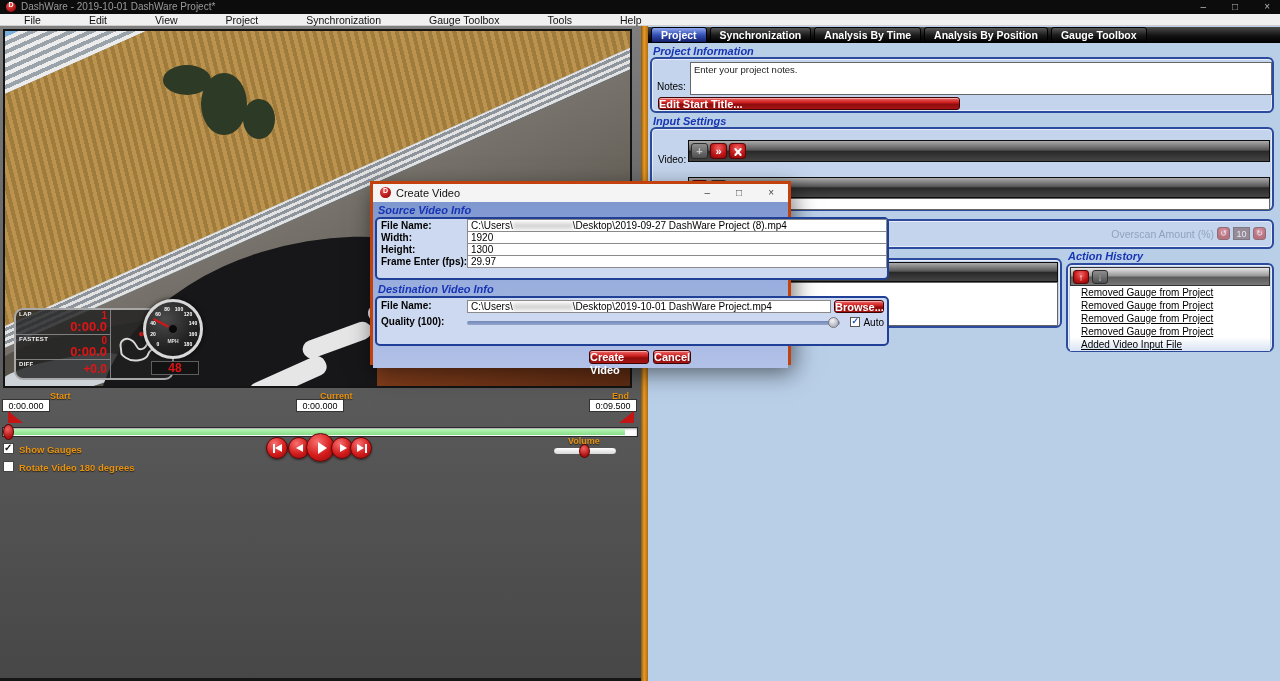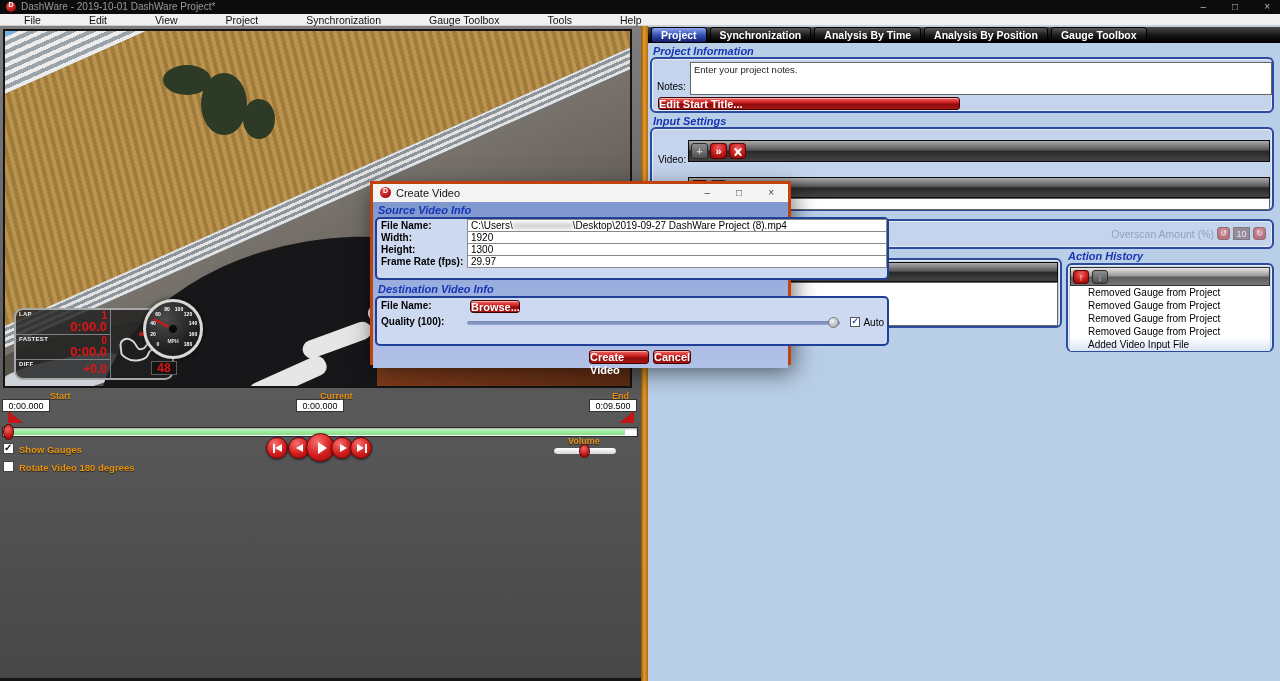--- a/index.html
+++ b/index.html
@@ -50,21 +50,21 @@
   .lp-time { position:absolute; right:3px; bottom:0; font-size:13px; font-weight:bold; color:#e01414; }
   .lp-diff { position:absolute; right:3px; top:2px; font-size:12px; font-weight:bold; color:#e01414; }
   #lap-map { flex:1; border-left:1px solid #808080; position:relative; }
 
   
   #speedo { position:absolute; left:138px; top:268px; width:60px; height:60px; border:3px solid #d8d8d8; border-radius:50%; background:radial-gradient(circle at 35% 32%,#4c4c4c,#232323 55%,#101010); box-shadow:0 0 5px rgba(0,0,0,.7); }
   .tick { position:absolute; font-size:5px; font-weight:bold; color:#fff; transform:translate(-50%,-50%); }
   #needle { position:absolute; left:26px; top:5px; width:2px; height:22px; background:#d01818; transform-origin:50% 100%; transform:rotate(-63deg); }
   #hub { position:absolute; left:22px; top:22px; width:10px; height:10px; border-radius:50%; background:#0a0a0a; border:1px solid #3a3a3a; }
   #mph { position:absolute; left:0; top:36px; width:54px; text-align:center; font-size:5px; color:#ddd; font-weight:bold; }
-  #speedo-readout { position:absolute; left:146px; top:330px; width:26px; height:14px; background:#131313; border:1px solid #5e5e5e; color:#e01414; font-size:12px; font-weight:bold; text-align:center; line-height:13px; }
+  #speedo-readout { position:absolute; left:146px; top:330px; width:48px; height:14px; background:#131313; border:1px solid #5e5e5e; color:#e01414; font-size:12px; font-weight:bold; text-align:center; line-height:13px; }
 
   
   .t-label { position:absolute; font-size:9px; font-weight:bold; color:#e8920e; text-shadow:0 1px 1px #222; }
   .t-field { position:absolute; width:48px; height:13px; background:#fff; border:1px solid #333; font-size:9px; text-align:center; line-height:12px; color:#000; }
   #tl-track { position:absolute; left:2px; top:401px; width:636px; height:10px; background:#fff; border:1px solid #2a2a2a; box-shadow:inset 0 1px 2px rgba(0,0,0,.4); }
   #tl-fill { position:absolute; left:1px; top:1px; width:621px; height:6px; background:linear-gradient(180deg,#b8f4b8,#86de86); }
   #tl-thumb { position:absolute; left:3px; top:398px; width:11px; height:16px; background:radial-gradient(circle at 40% 30%,#f46060,#b01212 70%); border:1px solid #5e0606; border-radius:50%; }
   .tri-left { position:absolute; left:8px; top:385px; width:0; height:0; border-bottom:12px solid #c41414; border-right:15px solid transparent; }
   .tri-right { position:absolute; left:619px; top:385px; width:0; height:0; border-bottom:12px solid #c41414; border-left:15px solid transparent; }
   .chk { position:absolute; width:11px; height:11px; background:#fff; border:1px solid #444; }
@@ -85,21 +85,21 @@
   .plain-label { position:absolute; font-size:10px; color:#000; }
   .white-box { position:absolute; background:#fff; border:1px solid #666; font-size:9.5px; color:#222; padding:1px 3px; overflow:hidden; }
   .btn-red { position:absolute; background:linear-gradient(180deg,#ef6a6a 0%,#cb1d1d 42%,#8e0d0d 58%,#a81414 100%); border:1px solid #3c0505; border-radius:3px; color:#fff; font-size:11px; font-weight:bold; text-align:left; box-shadow:inset 0 1px 0 rgba(255,255,255,.45); }
   .dark-toolbar { position:absolute; background:linear-gradient(180deg,#ababab 0%,#565656 45%,#292929 52%,#444 100%); border:1px solid #0c0c0c; display:flex; gap:2px; padding:2px; }
   .tb-btn { width:17px; height:16px; border-radius:3px; text-align:center; line-height:15px; font-weight:bold; font-size:11px; position:relative; }
   .tb-red { background:radial-gradient(circle at 50% 28%,#f36060,#c01616 60%,#7e0a0a); border:1px solid #580606; color:#fff; }
   .tb-gray { background:linear-gradient(180deg,#8e8e8e,#4f4f4f); border:1px solid #2d2d2d; color:#c4c4c4; }
   .toolbar-lite { position:absolute; background:linear-gradient(180deg,#e6e6e6,#9a9a9a 45%,#5c5c5c 55%,#787878); border:1px solid #333; display:flex; gap:3px; padding:2px; }
   .xbar { position:absolute; left:7px; top:3px; width:2px; height:10px; background:#fff; border-radius:1px; }
   .list { position:absolute; background:#fff; border:1px solid #666; font-size:10px; color:#000; }
-  .list-item { height:13px; line-height:13px; padding-left:18px; white-space:nowrap; overflow:hidden; }
+  .list-item { height:13px; line-height:13px; padding-left:11px; white-space:nowrap; overflow:hidden;text-decoration:underline; }
   .list-item.selected { background:linear-gradient(180deg,#fdfdfd,#d9e4f4); }
   #overscan-row { position:absolute; right:6px; top:6px; display:flex; align-items:center; gap:3px; opacity:.5; }
   #overscan-row .os-label { font-size:10.5px; color:#5e7090; }
   .os-btn { width:13px; height:13px; border-radius:3px; background:radial-gradient(circle at 50% 30%,#f06060,#b01414 65%); border:1px solid #5a0606; color:#fff; font-size:8px; line-height:12px; text-align:center; }
   .os-val { width:17px; height:13px; background:#6e4242; border:1px solid #3a2020; color:#fff; font-size:9px; text-align:center; line-height:12px; }
 
   
   #dialog { position:absolute; left:370px; top:181px; width:421px; height:184px; z-index:20; border:3px solid #c2410c; box-shadow:3px 8px 22px rgba(0,0,0,.55); background:#eef; }
   #dlg-titlebar { position:absolute; left:0; top:0; width:100%; height:18px; background:#f4f4f4; }
   #dlg-titlebar .app-icon { position:absolute; left:7px; top:3px; width:11px; height:11px; border-radius:50%; background:radial-gradient(circle at 35% 30%,#f05050,#a80f0f 70%); }
@@ -345,29 +345,30 @@
         </div>
         <div class="drow">
           <span class="dlabel">Width:</span>
           <span class="dfield">1920</span>
         </div>
         <div class="drow">
           <span class="dlabel">Height:</span>
           <span class="dfield">1300</span>
         </div>
         <div class="drow">
-          <span class="dlabel">Frame Rate (fps):</span>
+          <span class="dlabel">Frame Enter (fps):</span>
           <span class="dfield">29.97</span>
         </div>
       </div>
 
       <span class="sec-label" style="left:5px;top:81px;">Destination Video Info</span>
       <div class="dgroup" style="left:2px;top:94px;width:514px;height:50px;">
         <div class="drow" style="margin:2px 3px 0 0;height:13px;">
           <span class="dlabel">File Name:</span>
+          <span class="dfield" style="margin-top:0;"><span>C:\Users\</span><span class="blurred">xxxxxxxxxxxx</span><span>\Desktop\2019-10-01 DashWare Project.mp4</span></span>
           <span class="btn-red" style="position:relative;width:50px;height:13px;line-height:12px;margin-left:3px;flex:none;">Browse...</span>
         </div>
         <div class="drow" style="margin:3px 3px 0 0;height:13px;">
           <span class="dlabel">Quality (100):</span>
           <span id="q-track">
               <span id="q-thumb"></span>
             </span>
           <span class="dchk checked" style="margin-left:10px;"></span>
           <span style="font-size:10px;line-height:13px;padding-left:3px;">Auto</span>
         </div>

